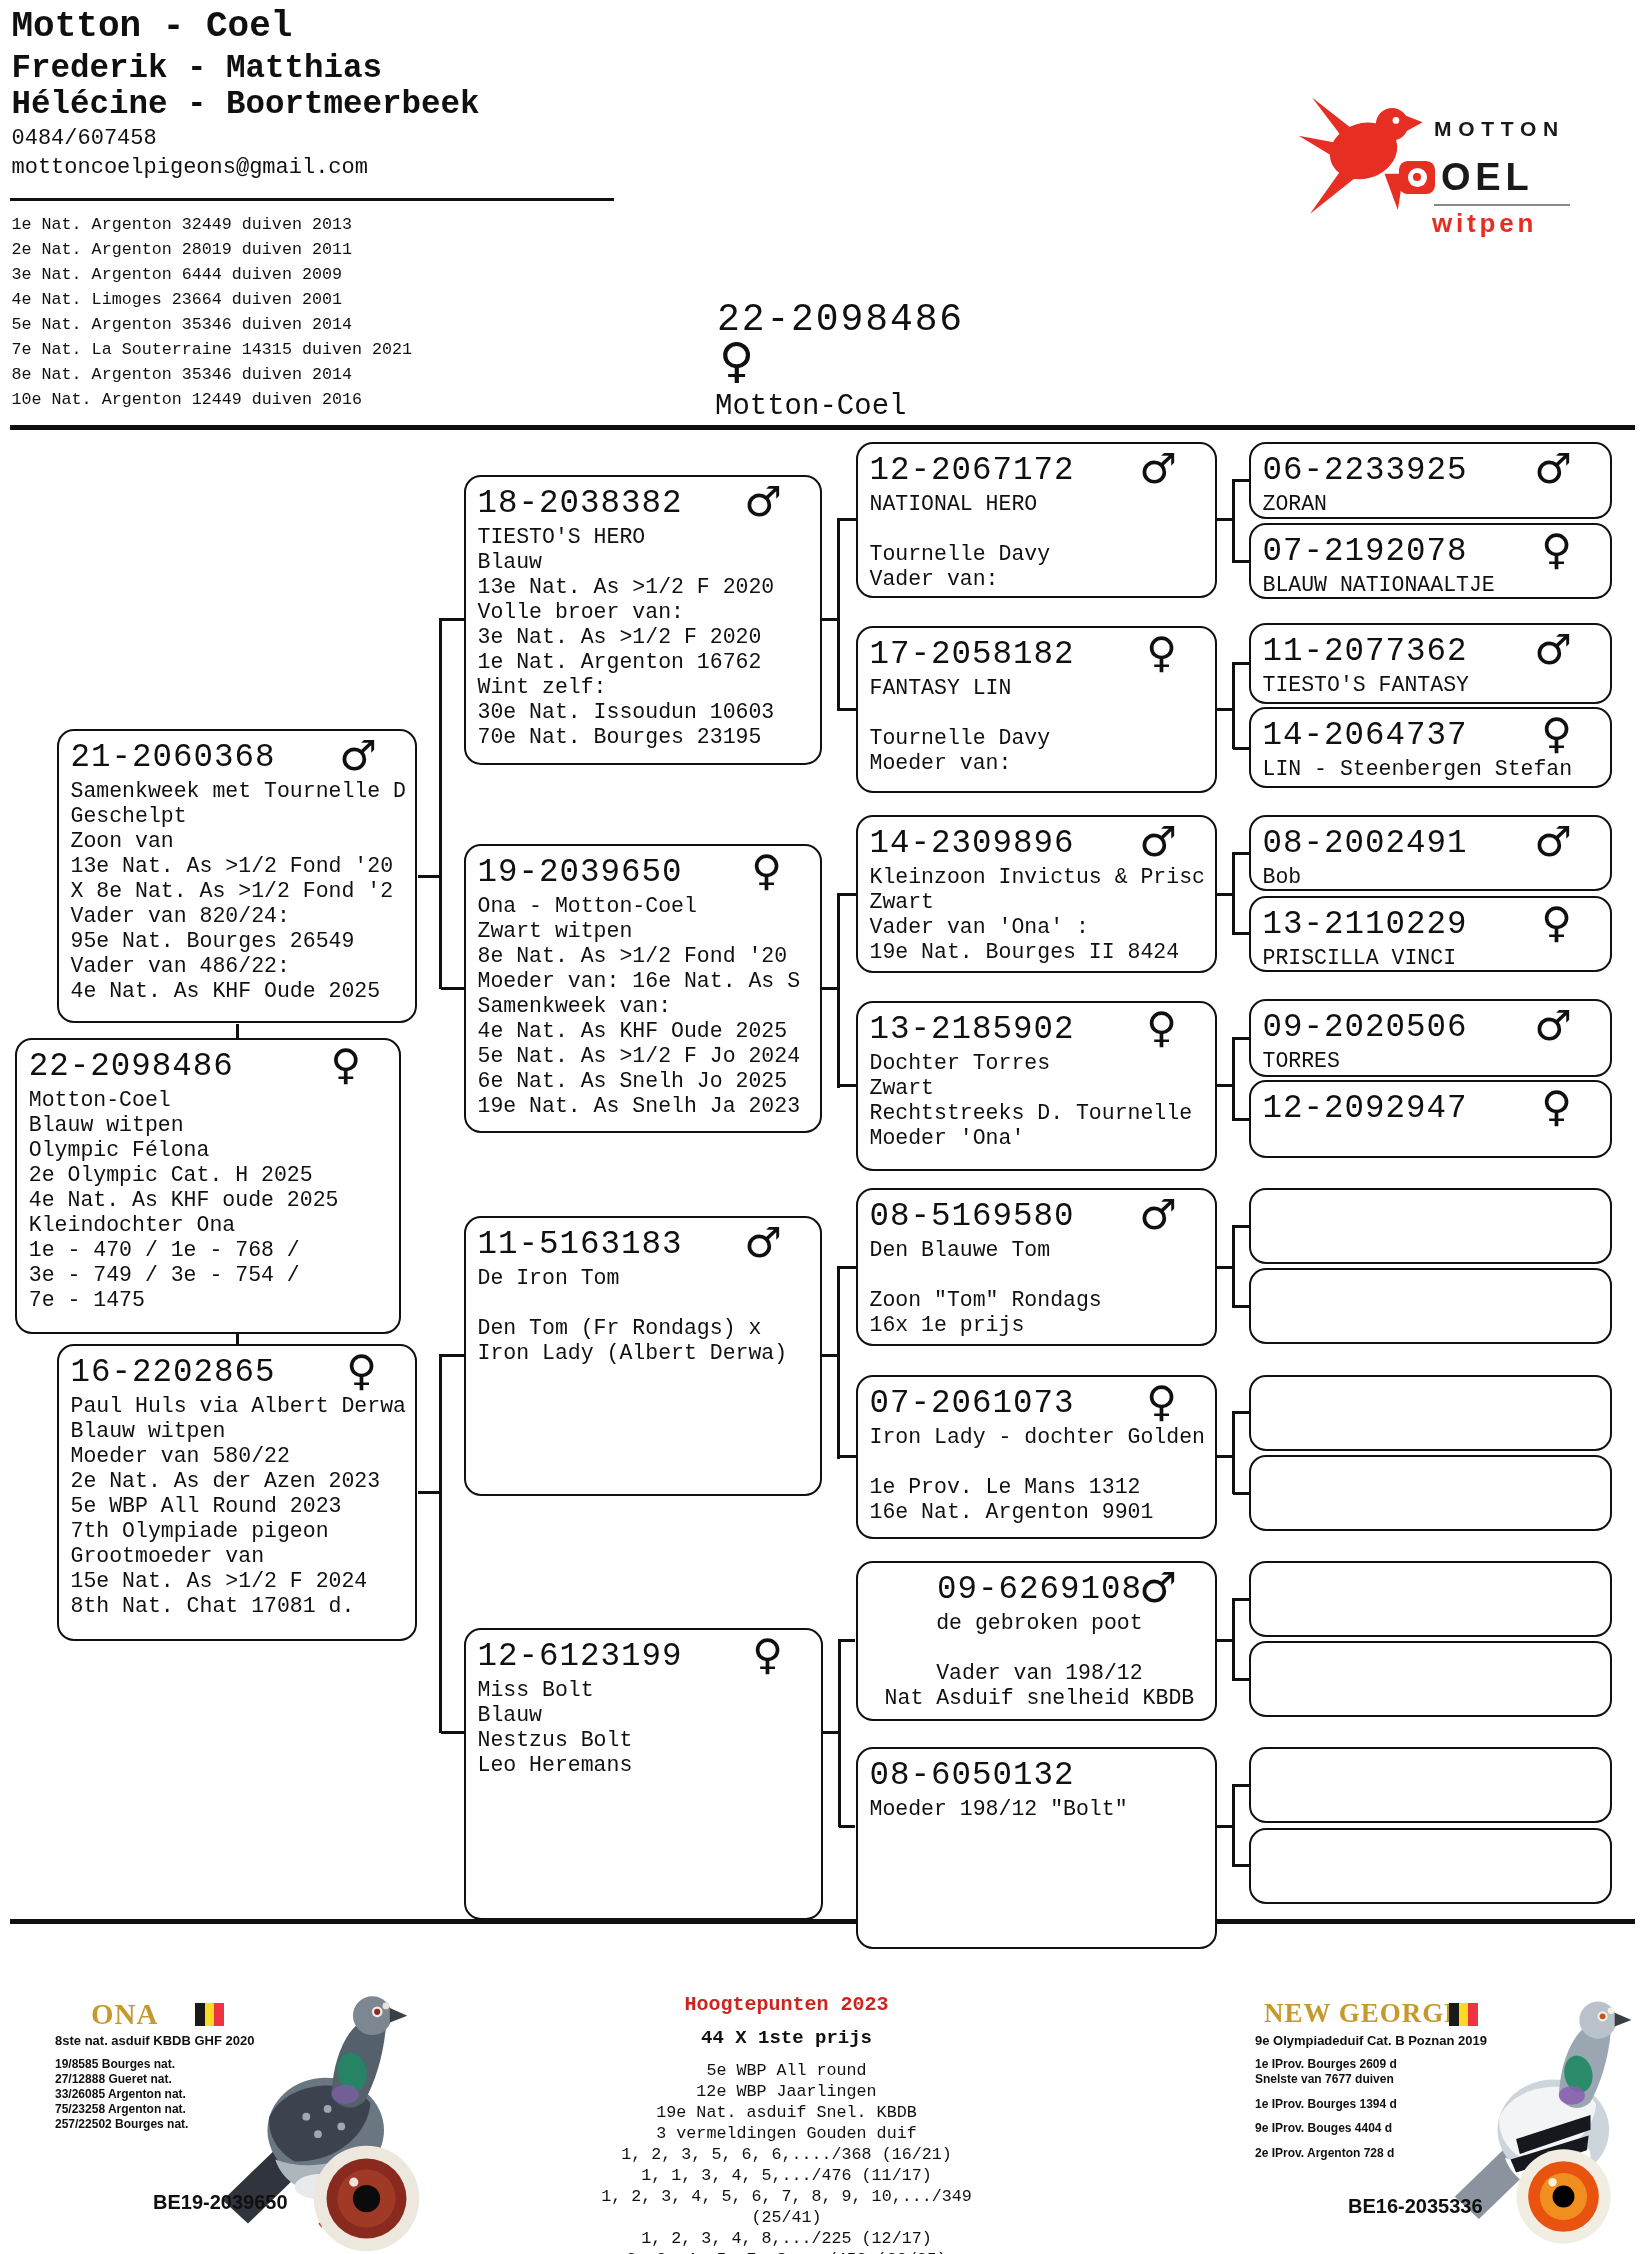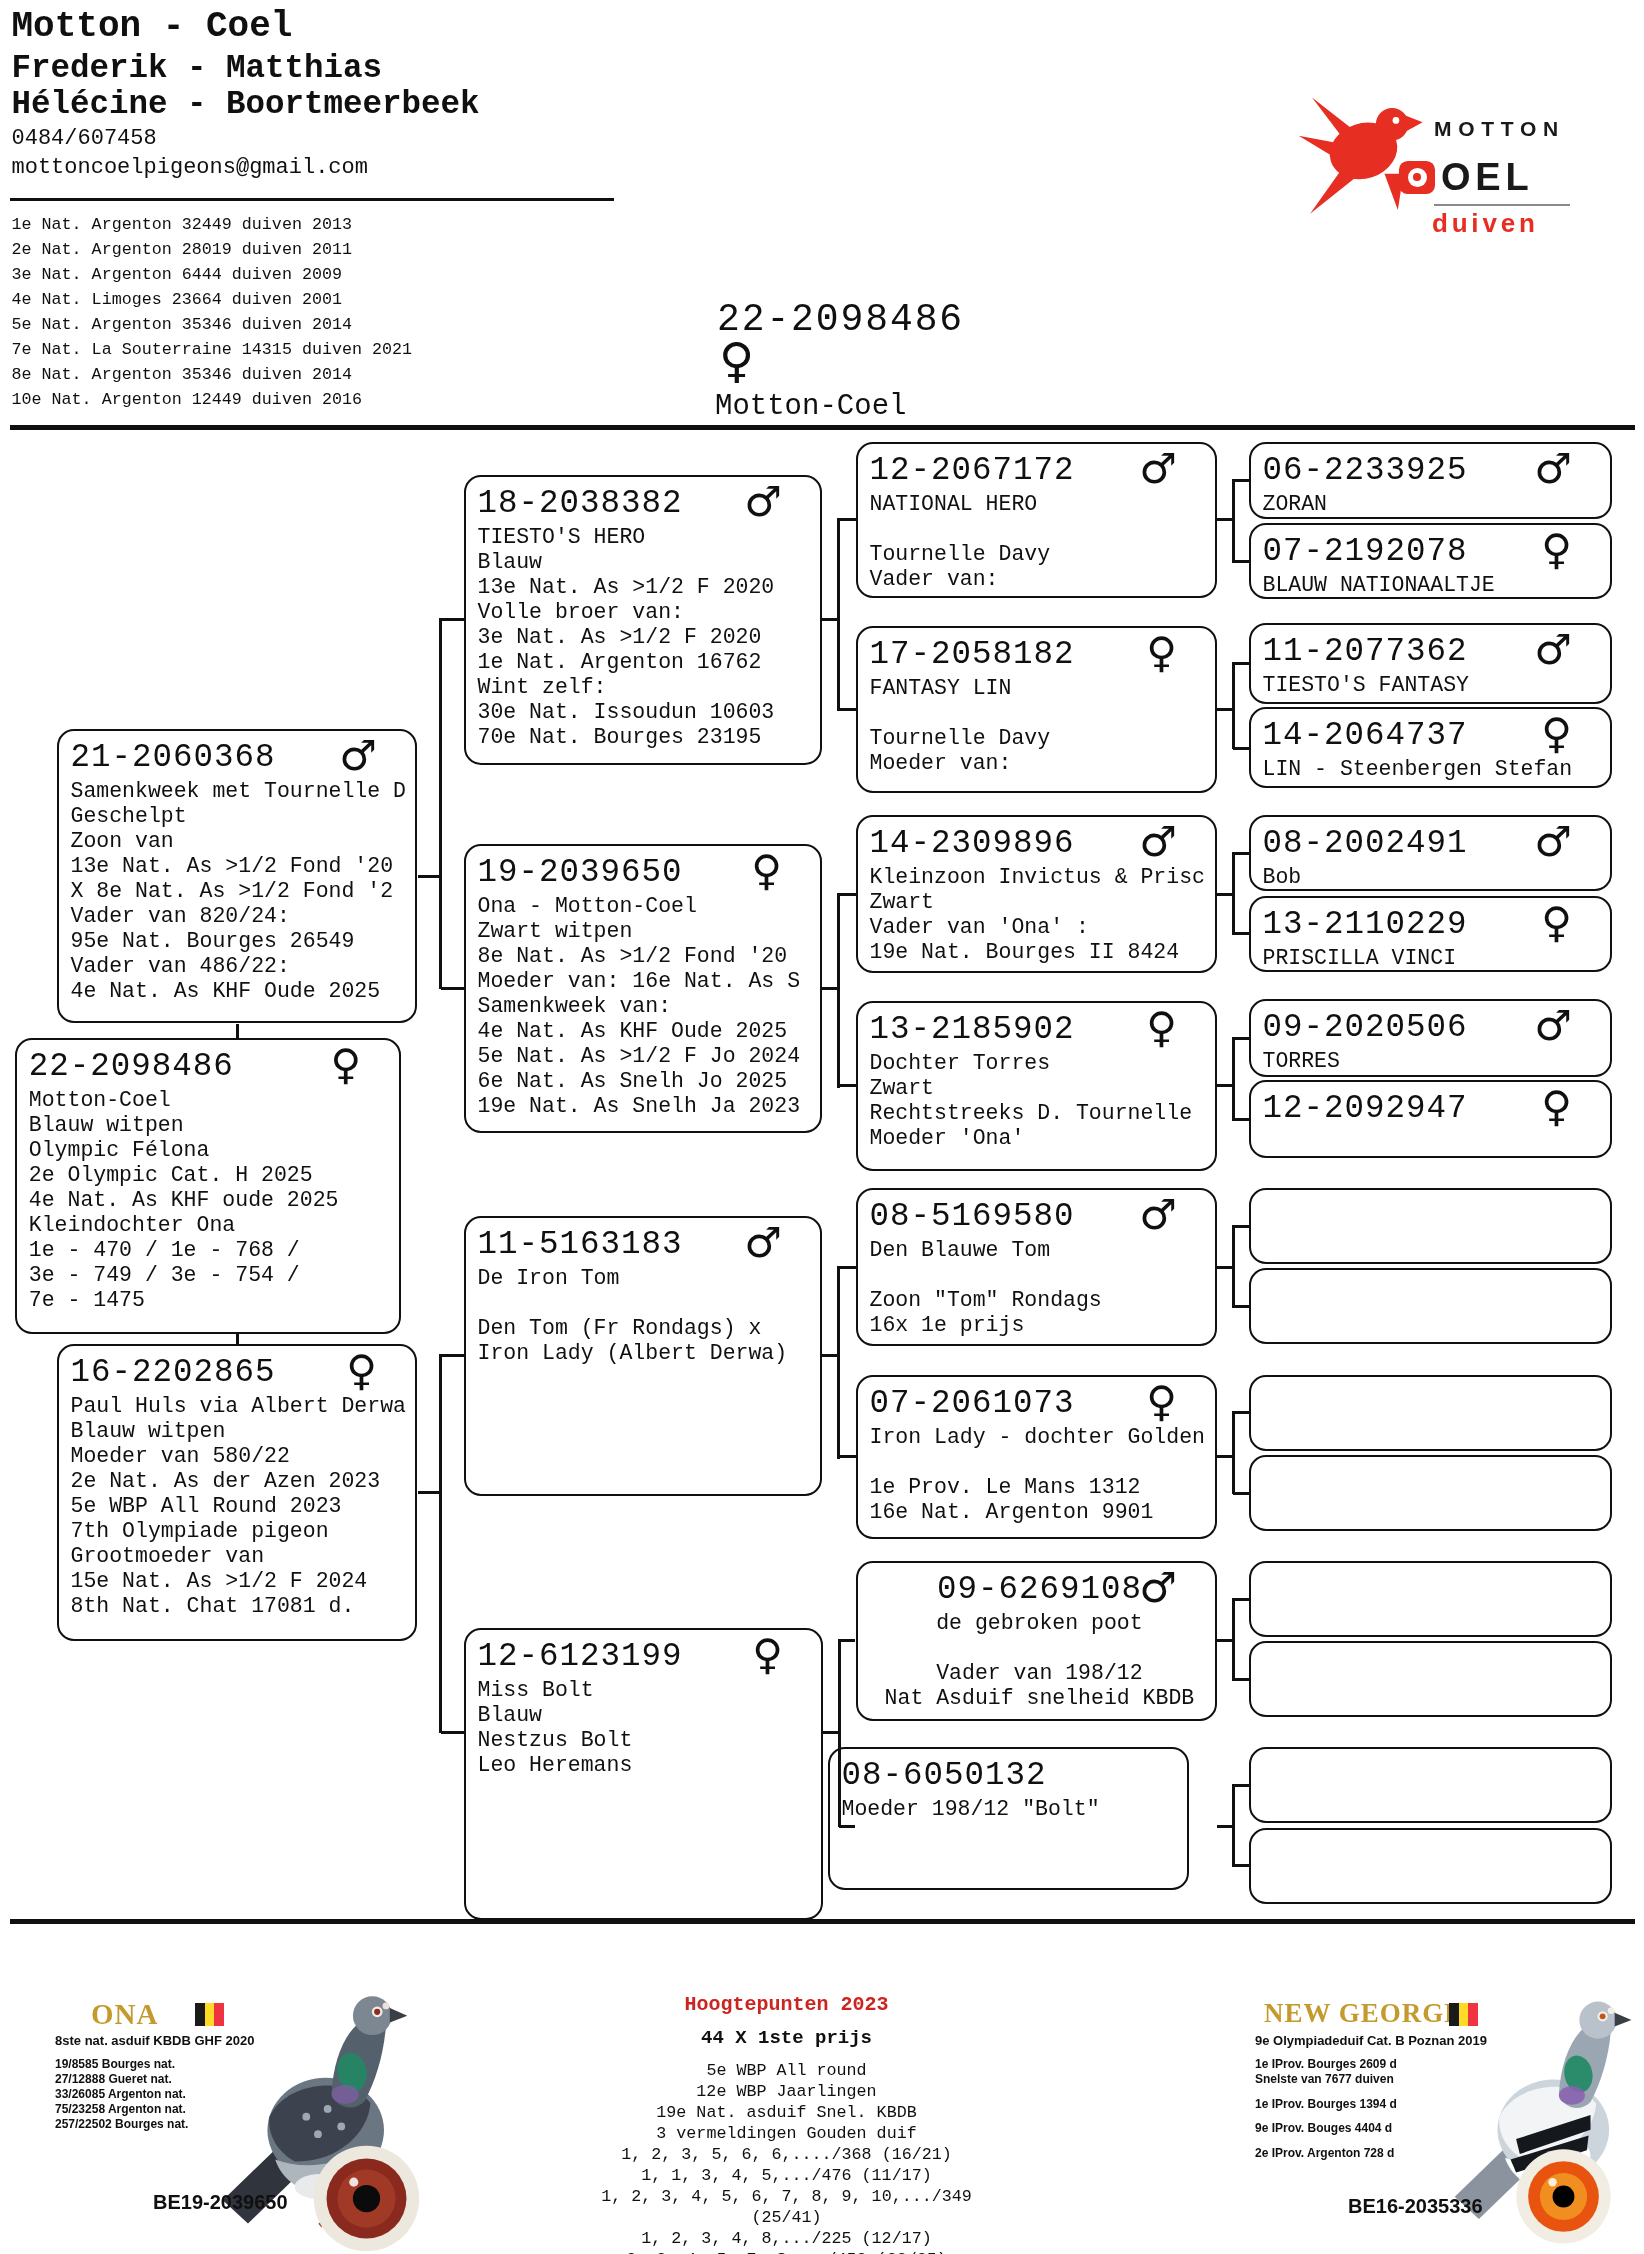--- a/index.html
+++ b/index.html
@@ -87,21 +87,21 @@
     </g>
     <circle cx="104" cy="34" r="3.5" fill="#fff"></circle>
   </svg>
   <div class="abs logo-motton">MOTTON</div>
   <div class="abs logo-cblob">
       <span class="hole"></span>
       <span class="dot"></span>
     </div>
   <div class="abs logo-oel">OEL</div>
   <div class="abs logo-div"></div>
-  <div class="abs logo-pigeons">duiven</div>
+  <div class="abs logo-pigeons">witpen</div>
 
   <div class="abs rule" style="left:9.6px;top:425px;width:1625px;height:4.8px;"></div>
   <div class="abs rule" style="left:9.6px;top:1919px;width:1625px;height:4.8px;"></div>
 
   <div class="abs" id="tree" style="left:0;top:0;width:1644px;height:2255px;">
       <div class="pbox" style="left: 57px; top: 729px; width: 360px; height: 294px;">
         <div class="ring">21-2060368</div>
         <div class="sex">♂</div>
         <div class="bline">Samenkweek met Tournelle D</div>
         <div class="bline">Geschelpt</div>
@@ -230,21 +230,21 @@
         <div class="bline">16e Nat. Argenton 9901</div>
       </div>
       <div class="pbox" style="left: 856px; top: 1561px; width: 361px; height: 160px; text-align: center;">
         <div class="ring">09-6269108</div>
         <div class="sex">♂</div>
         <div class="bline">de gebroken poot</div>
         <div class="bline"></div>
         <div class="bline">Vader van 198/12</div>
         <div class="bline">Nat Asduif snelheid KBDB</div>
       </div>
-      <div class="pbox" style="left: 828px; top: 1747px; width: 361px; height: 143px;">
+      <div class="pbox" style="left: 856px; top: 1747px; width: 361px; height: 202px;">
         <div class="ring">08-6050132</div>
         <div class="bline">Moeder 198/12 "Bolt"</div>
       </div>
       <div class="pbox" style="left: 1249px; top: 442px; width: 363px; height: 77px;">
         <div class="ring">06-2233925</div>
         <div class="sex">♂</div>
         <div class="bline">ZORAN</div>
       </div>
       <div class="pbox" style="left: 1249px; top: 523px; width: 363px; height: 76px;">
         <div class="ring">07-2192078</div>

